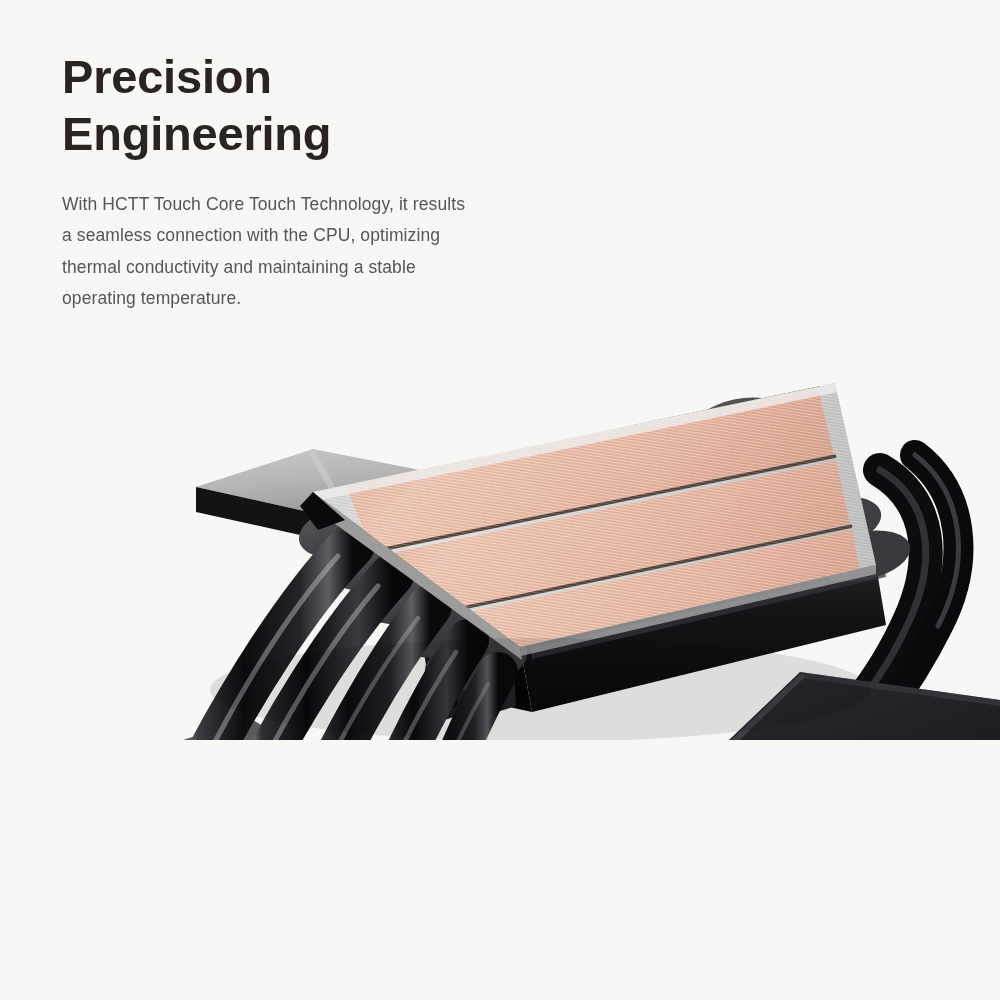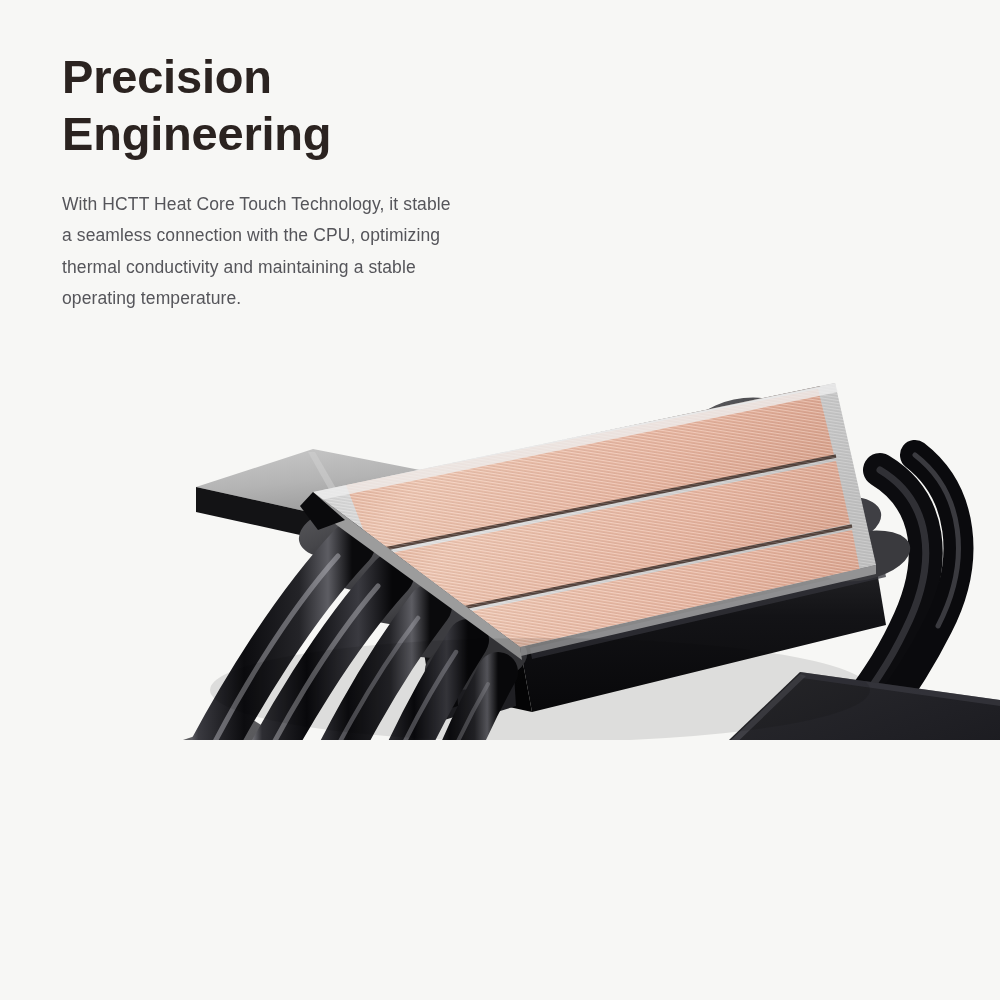--- a/index.html
+++ b/index.html
@@ -291,19 +291,19 @@
       </g>
 
       <ellipse cx="540" cy="690" rx="330" ry="52" fill="#000" opacity=".10"></ellipse>
     </g>
   </svg>
   </div>
 
   <div id="textblock">
     <h1 id="headline">Precision
 Engineering</h1>
-    <p id="bodycopy">With HCTT Heat Core Touch Technology, it stable
+    <p id="bodycopy">With HCTT Touch Core Touch Technology, it results
 a seamless connection with the CPU, optimizing
 thermal conductivity and maintaining a stable
 operating temperature.</p>
   </div>
 
 </div>
 
 </body></html>

